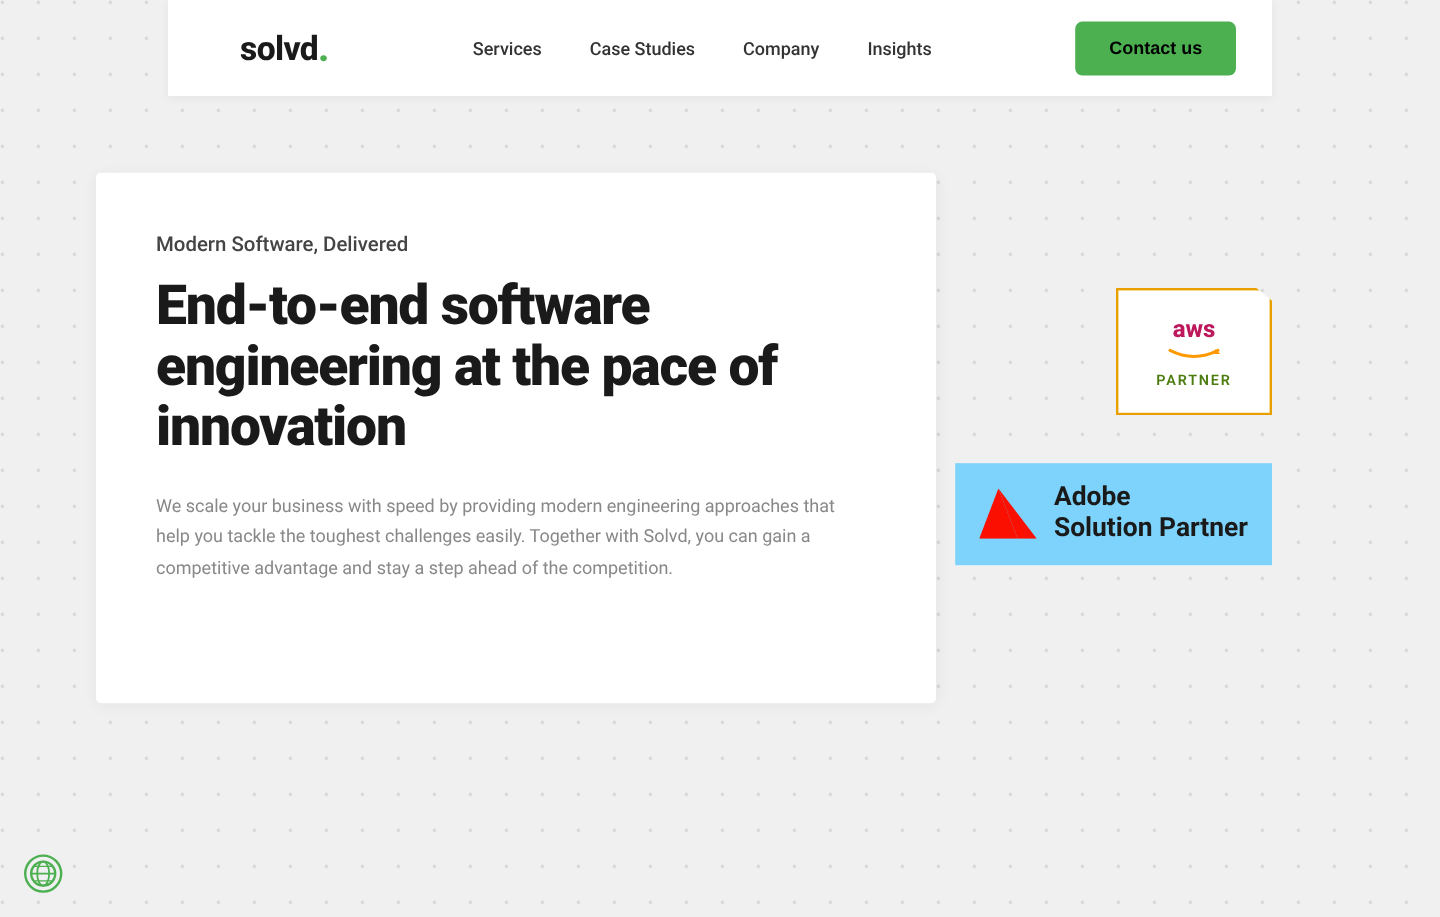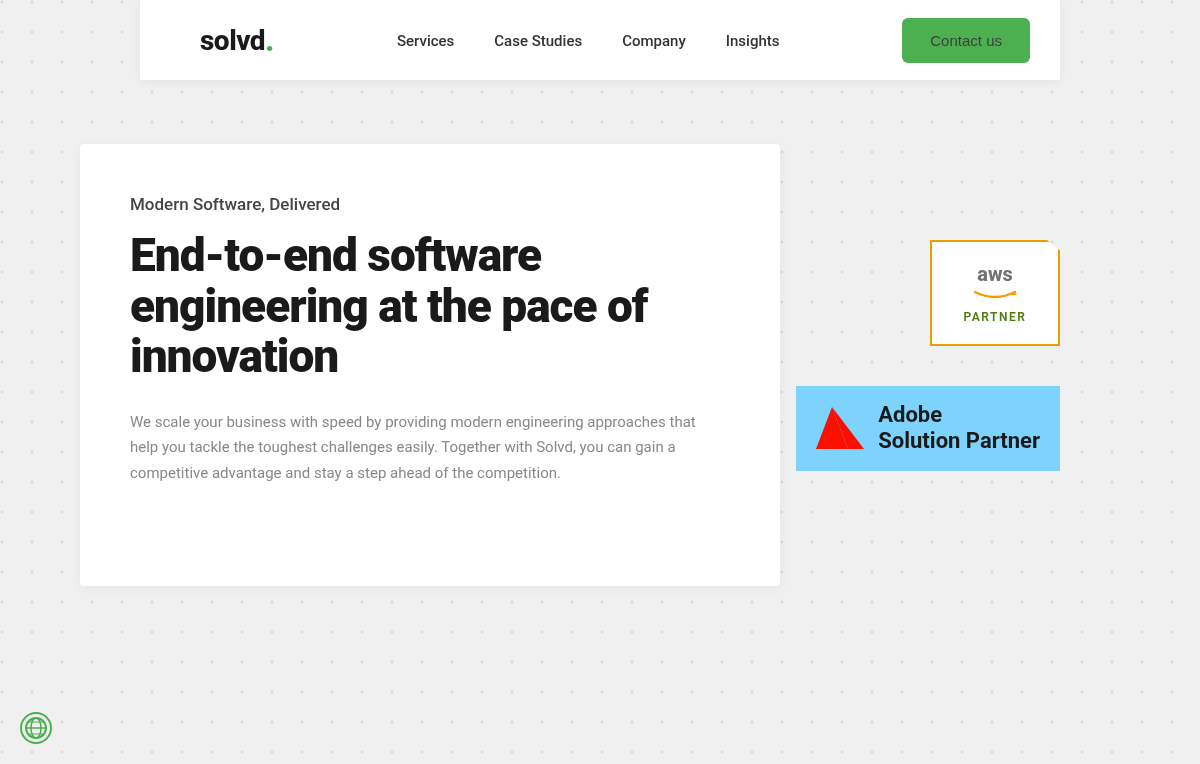--- a/index.html
+++ b/index.html
@@ -57,26 +57,26 @@
 
     .nav-links a {
       text-decoration: none;
       color: #333;
       font-size: 15px;
       font-weight: 500;
     }
 
     .contact-btn {
       background: #4caf50;
-      color: #404040;
+      color: #000000;
       border: none;
       padding: 14px 28px;
       border-radius: 6px;
       font-size: 15px;
-      font-weight: 400;
+      font-weight: 700;
       cursor: pointer;
     }
 
     
     .hero {
       position: relative;
       z-index: 5;
       display: flex;
       align-items: flex-start;
       justify-content: space-between;
@@ -152,21 +152,21 @@
     .aws-text-container {
       display: flex;
       flex-direction: column;
       align-items: center;
       gap: 4px;
     }
 
     .aws-logo {
       font-size: 20px;
       font-weight: 800;
-      color: #737373;
+      color: #be185d;
       display: flex;
       gap: 2px;
     }
 
     .aws-partner-text {
       font-size: 12px;
       font-weight: 600;
       color: #4d7c0f;
       letter-spacing: 1.5px;
       text-transform: uppercase;

